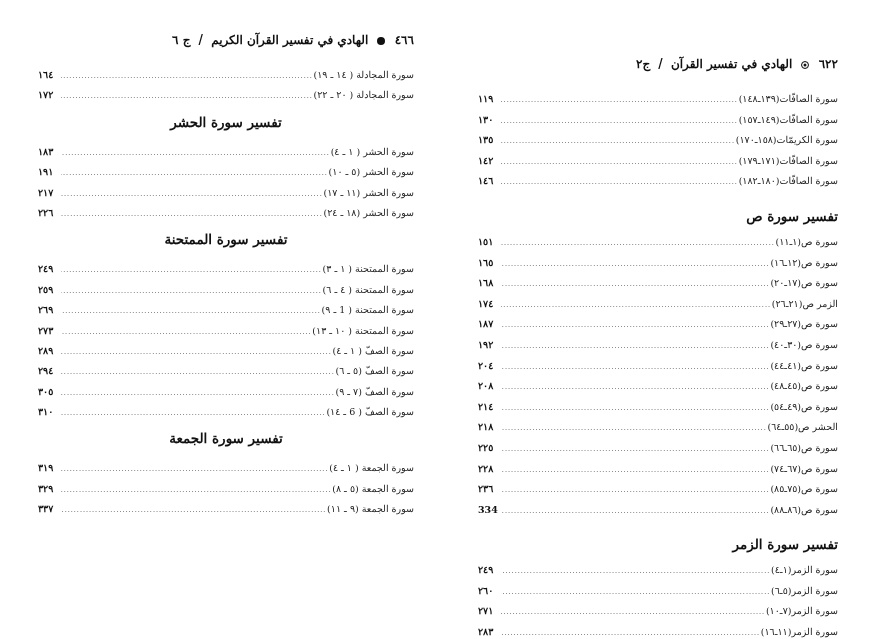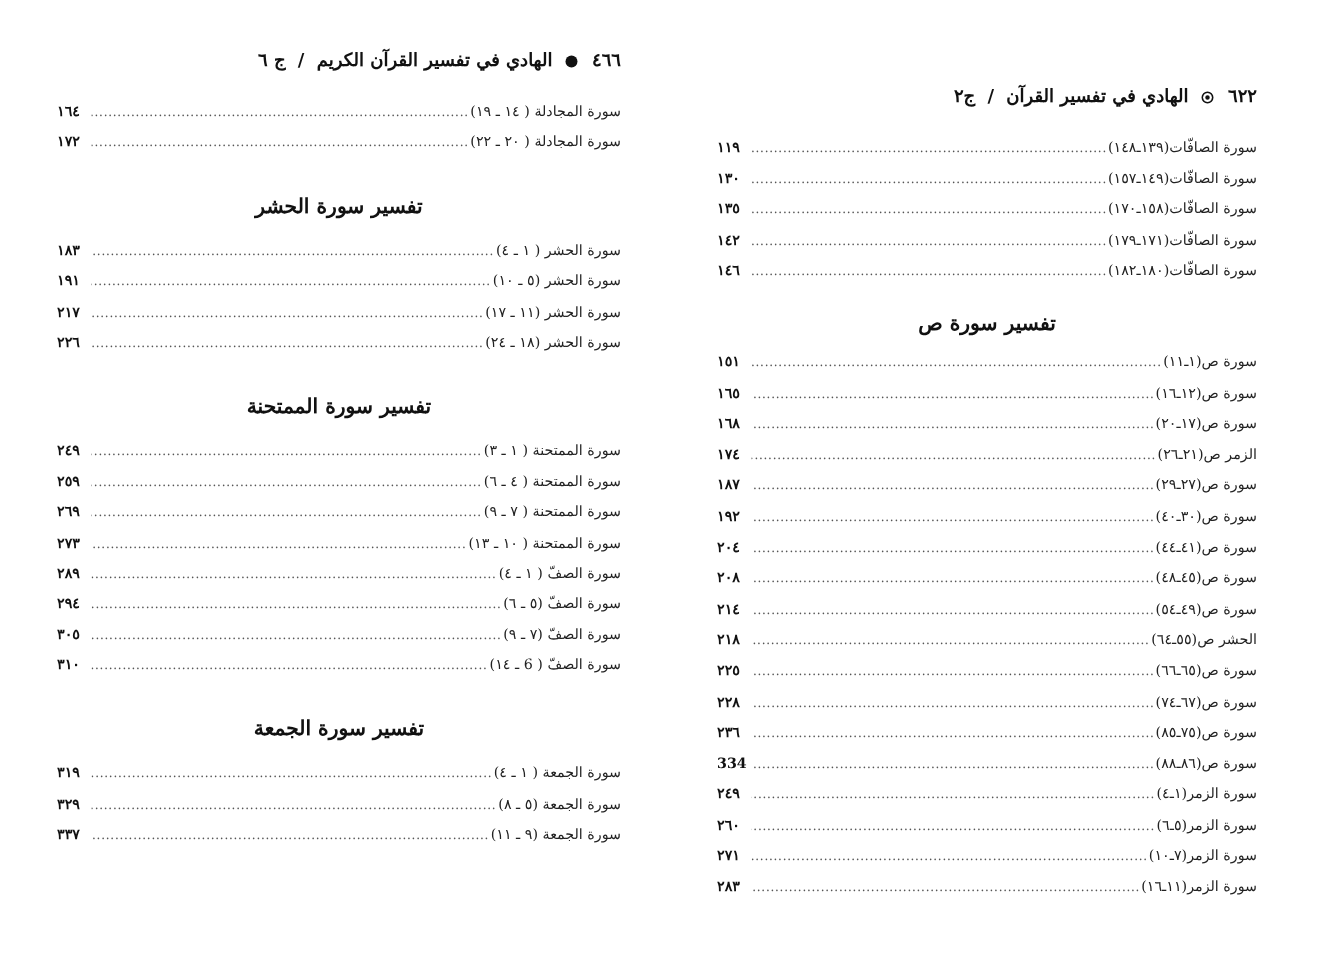--- a/index.html
+++ b/index.html
@@ -26,23 +26,23 @@
       display: inline-block; width: 8px; height: 8px; border-radius: 50%;
       background: #111; vertical-align: middle; margin: 0 5px;
     }
     .running-head .ornament.ring {
       background: #fff; border: 1.5px solid #111; width: 6px; height: 6px;
       box-shadow: inset 0 0 0 1.5px #fff, inset 0 0 0 4px #111;
     }
     .content { position: absolute; top: 65px; left: 0; right: 0; }
     .section-title {
       text-align: center; font-family: "DejaVu Serif", serif; font-weight: bold;
-      font-size: 13.5px; height: 24px; line-height: 24px; margin: 20px 0 8px 0;
-    }
-    .page-right .section-title { margin: 12px 0 4px 0; }
+      font-size: 13.5px; height: 24px; line-height: 24px; margin: 4px 0 8px 0;
+    }
+    .page-right .section-title { margin: 12px 0 4px 0; text-align: right; }
     .row {
       display: flex; align-items: baseline; height: 20.6px; line-height: 20.6px;
       font-family: "DejaVu Serif", serif; font-size: 9.5px;
     }
     .page-left .row { height: 20.4px; line-height: 20.4px; }
     .row .label { white-space: nowrap; color: #222; }
     .row .dots {
       flex: 1; overflow: hidden; white-space: nowrap; color: #555;
       margin: 0 1px; letter-spacing: 0.5px; font-size: 8px;
     }
@@ -100,21 +100,21 @@
         <span class="label">سورة الممتحنة ( ١ ـ ٣)</span>
         <span class="dots"></span>
         <span class="pg">٢٤٩</span>
       </div>
     <div class="row">
         <span class="label">سورة الممتحنة ( ٤ ـ ٦)</span>
         <span class="dots"></span>
         <span class="pg">٢٥٩</span>
       </div>
     <div class="row">
-        <span class="label">سورة الممتحنة ( ٧ ـ ٩)</span>
+        <span class="label">سورة الممتحنة ( 1 ـ ٩)</span>
         <span class="dots"></span>
         <span class="pg">٢٦٩</span>
       </div>
     <div class="row">
         <span class="label">سورة الممتحنة ( ١٠ ـ ١٣)</span>
         <span class="dots"></span>
         <span class="pg">٢٧٣</span>
       </div>
 
     <div class="row">
@@ -171,21 +171,21 @@
         <span class="label">سورة الصافّات(١٣٩ـ١٤٨)</span>
         <span class="dots"></span>
         <span class="pg">١١٩</span>
       </div>
     <div class="row">
         <span class="label">سورة الصافّات(١٤٩ـ١٥٧)</span>
         <span class="dots"></span>
         <span class="pg">١٣٠</span>
       </div>
     <div class="row">
-        <span class="label">سورة الصافّات(١٥٨ـ١٧٠)</span>
+        <span class="label">سورة الكريمّات(١٥٨ـ١٧٠)</span>
         <span class="dots"></span>
         <span class="pg">١٣٥</span>
       </div>
     <div class="row">
         <span class="label">سورة الصافّات(١٧١ـ١٧٩)</span>
         <span class="dots"></span>
         <span class="pg">١٤٢</span>
       </div>
     <div class="row">
         <span class="label">سورة الصافّات(١٨٠ـ١٨٢)</span>
@@ -258,20 +258,21 @@
         <span class="label">سورة ص(٧٥ـ٨٥)</span>
         <span class="dots"></span>
         <span class="pg">٢٣٦</span>
       </div>
     <div class="row">
         <span class="label">سورة ص(٨٦ـ٨٨)</span>
         <span class="dots"></span>
         <span class="pg">334</span>
       </div>
 
+    <div class="section-title">تفسير سورة الزمر</div>
     <div class="row">
         <span class="label">سورة الزمر(١ـ٤)</span>
         <span class="dots"></span>
         <span class="pg">٢٤٩</span>
       </div>
     <div class="row">
         <span class="label">سورة الزمر(٥ـ٦)</span>
         <span class="dots"></span>
         <span class="pg">٢٦٠</span>
       </div>

